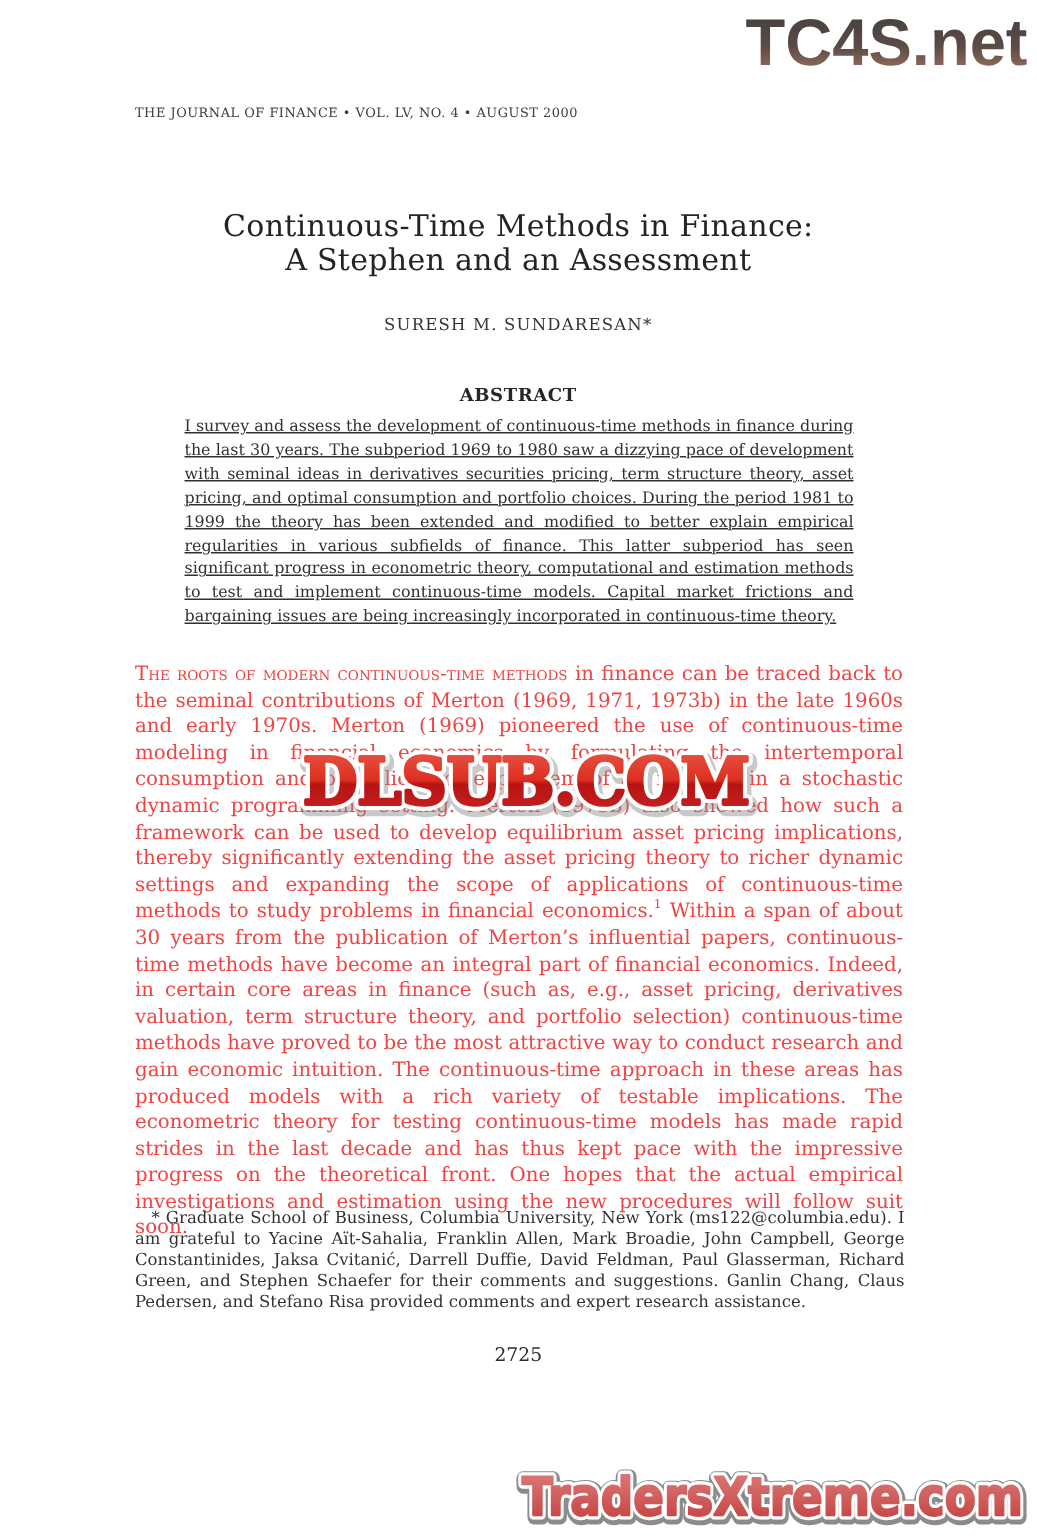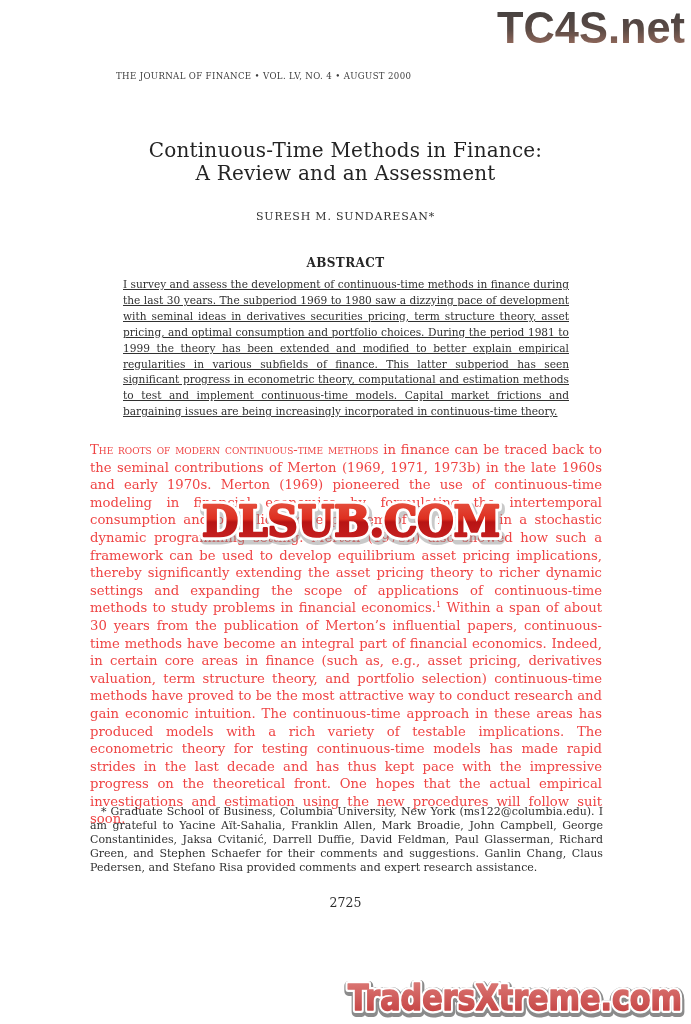--- a/index.html
+++ b/index.html
@@ -17,21 +17,20 @@
     background: #ffffff;
     overflow: hidden;
   }
   .journal-header {
     position: absolute;
     top: 71px; left: 90px;
     font-size: 8.6px;
     letter-spacing: 0.35px;
     color: #3d3d3d;
     white-space: nowrap;
-    margin-left: 26px;
   }
   .paper-title {
     position: absolute;
     top: 139px; left: 0;
     width: 691px;
     margin: 0;
     text-align: center;
     font-size: 20px;
     font-weight: normal;
     line-height: 22.5px;
@@ -132,21 +131,21 @@
         <stop offset="0%" stop-color="#343434"></stop>
         <stop offset="55%" stop-color="#54423c"></stop>
         <stop offset="100%" stop-color="#a8715f"></stop>
       </linearGradient>
     </defs>
     <text x="6" y="42" fill="url(#gradTop)" opacity="0.95" textLength="188" lengthAdjust="spacingAndGlyphs">TC4S.net</text>
   </svg>
 
   <div class="journal-header">THE JOURNAL OF FINANCE • VOL. LV, NO. 4 • AUGUST 2000</div>
 
-  <h1 class="paper-title"><span>Continuous-Time Methods in Finance:</span><br><span>A Review and an Assessment</span></h1>
+  <h1 class="paper-title"><span>Continuous-Time Methods in Finance:</span><br><span>A Stephen and an Assessment</span></h1>
 
   <div class="author">SURESH M. SUNDARESAN*</div>
 
   <div class="abstract-heading">ABSTRACT</div>
   <p class="abstract-text">I survey and assess the development of continuous-time methods in finance during the last 30 years. The subperiod 1969 to 1980 saw a dizzying pace of development with seminal ideas in derivatives securities pricing, term structure theory, asset pricing, and optimal consumption and portfolio choices. During the period 1981 to 1999 the theory has been extended and modified to better explain empirical regularities in various subfields of finance. This latter subperiod has seen significant progress in econometric theory, computational and estimation methods to test and implement continuous-time models. Capital market frictions and bargaining issues are being increasingly incorporated in continuous-time theory.</p>
 
   <p class="body-text"><span class="smallcaps">The roots of modern continuous-time methods</span><span> in finance can be traced back to the seminal contributions of Merton (1969, 1971, 1973b) in the late 1960s and early 1970s. Merton (1969) pioneered the use of continuous-time modeling in financial economics by formulating the intertemporal consumption and portfolio choice problem of an investor in a stochastic dynamic programming setting. Merton (1973b) also showed how such a framework can be used to develop equilibrium asset pricing implications, thereby significantly extending the asset pricing theory to richer dynamic settings and expanding the scope of applications of continuous-time methods to study problems in financial economics.</span><sup>1</sup><span> Within a span of about 30 years from the publication of Merton’s influential papers, continuous-time methods have become an integral part of financial economics. Indeed, in certain core areas in finance (such as, e.g., asset pricing, derivatives valuation, term structure theory, and portfolio selection) continuous-time methods have proved to be the most attractive way to conduct research and gain economic intuition. The continuous-time approach in these areas has produced models with a rich variety of testable implications. The econometric theory for testing continuous-time models has made rapid strides in the last decade and has thus kept pace with the impressive progress on the theoretical front. One hopes that the actual empirical investigations and estimation using the new procedures will follow suit soon.</span></p>
 
   <div class="footnotes">
     <p class="footnote">* Graduate School of Business, Columbia University, New York (ms122@columbia.edu). I am grateful to Yacine Aït-Sahalia, Franklin Allen, Mark Broadie, John Campbell, George Constantinides, Jaksa Cvitanić, Darrell Duffie, David Feldman, Paul Glasserman, Richard Green, and Stephen Schaefer for their comments and suggestions. Ganlin Chang, Claus Pedersen, and Stefano Risa provided comments and expert research assistance.</p>

